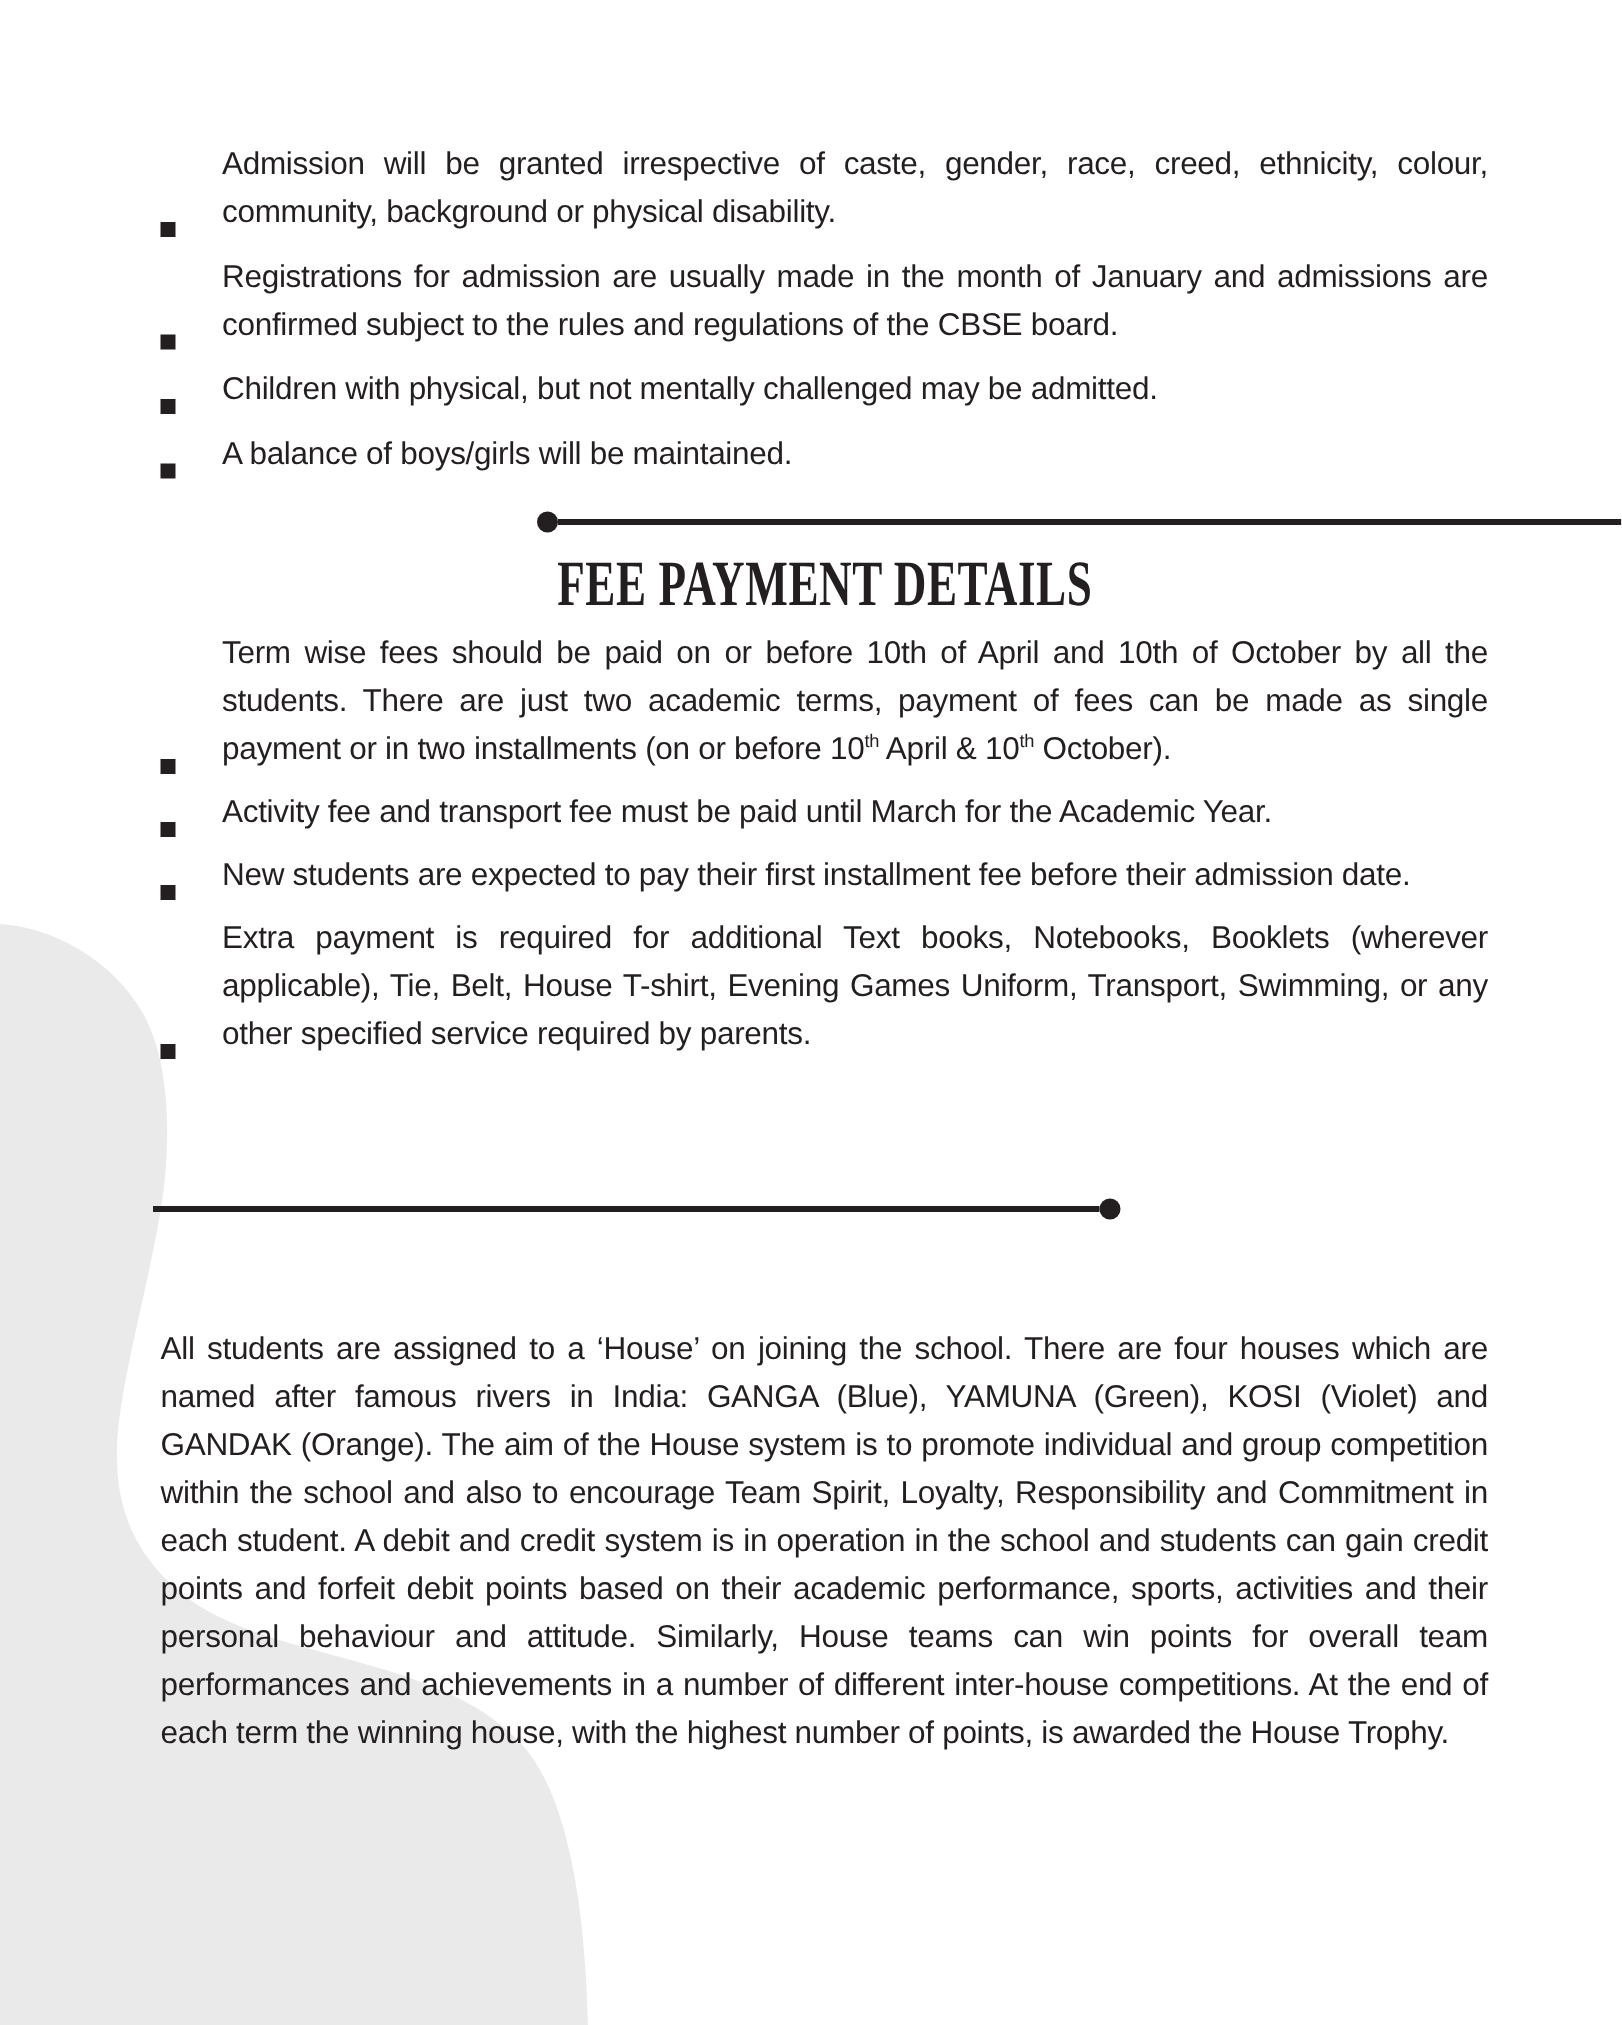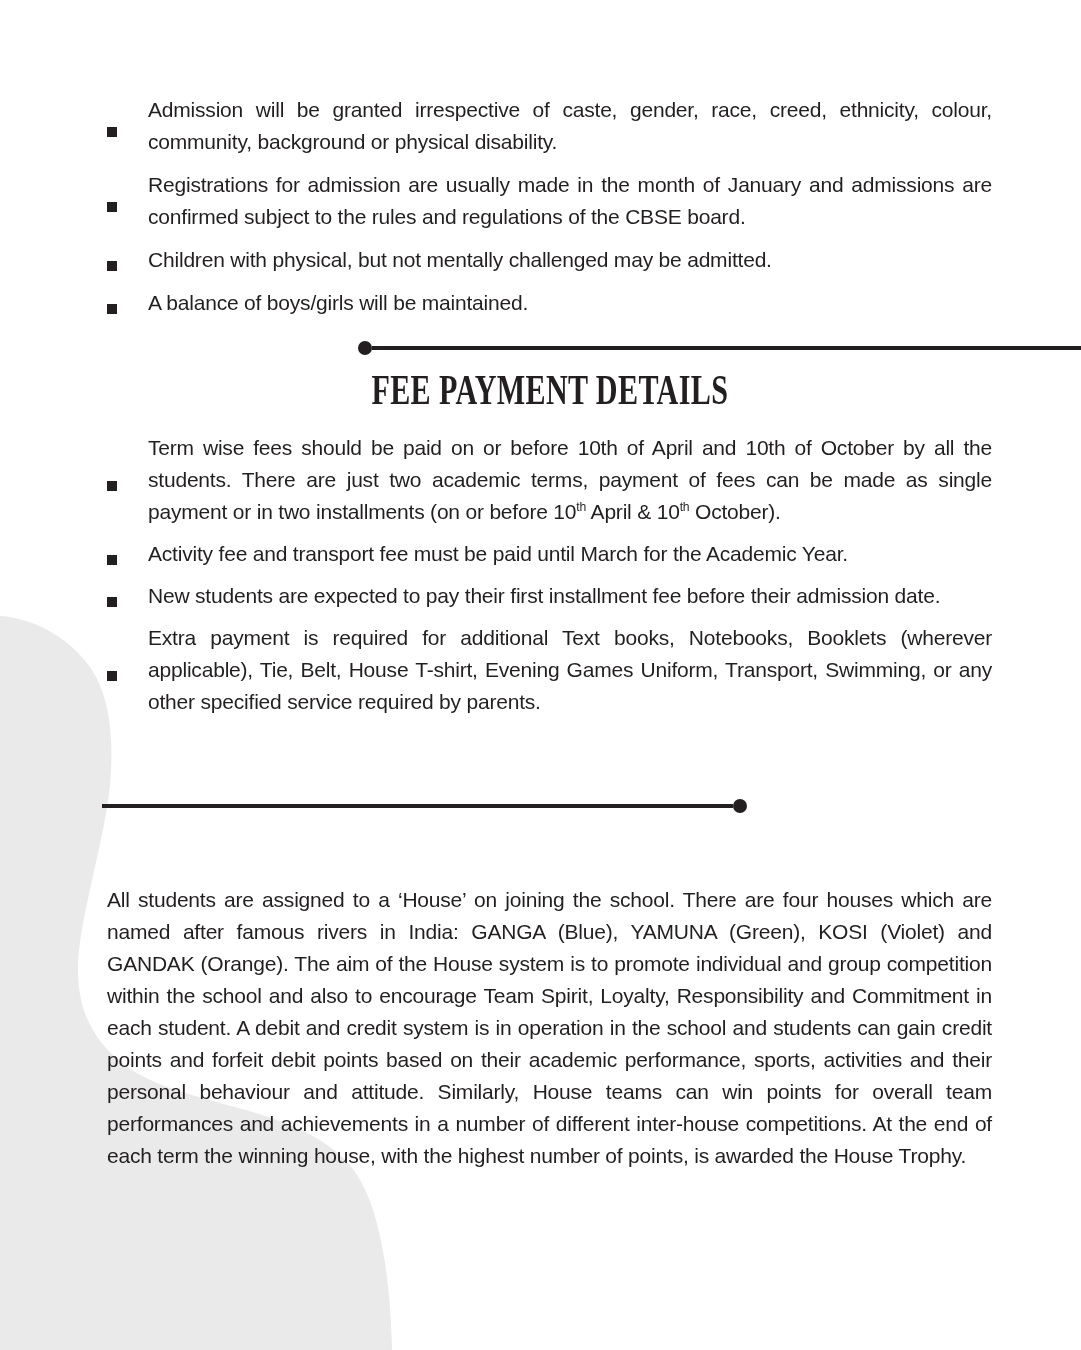--- a/index.html
+++ b/index.html
@@ -18,22 +18,22 @@
     position: absolute;
     left: 0; top: 0;
     width: 1081px; height: 1350px;
     z-index: 0;
   }
   .content-layer { position: absolute; left: 0; top: 0; width: 100%; height: 100%; z-index: 1; }
 
   
   .bullet-list { position: absolute; left: 107px; width: 885px; list-style: none; }
   .admission-list { top: 94px; }
-  .fee-list { top: 432px; }
-  .bullet-item { display: flex; align-items: center; }
+  .fee-list { top: 420px; }
+  .bullet-item { display: flex; align-items: flex-end; }
   .admission-list .bullet-item { margin-bottom: 11px; }
   .fee-list .bullet-item { margin-bottom: 10px; }
   .bullet-square {
     flex: 0 0 10px;
     width: 10px; height: 10px;
     background: #231f20;
     margin-top: 11px;
   }
   .bullet-text {
     flex: 1;

